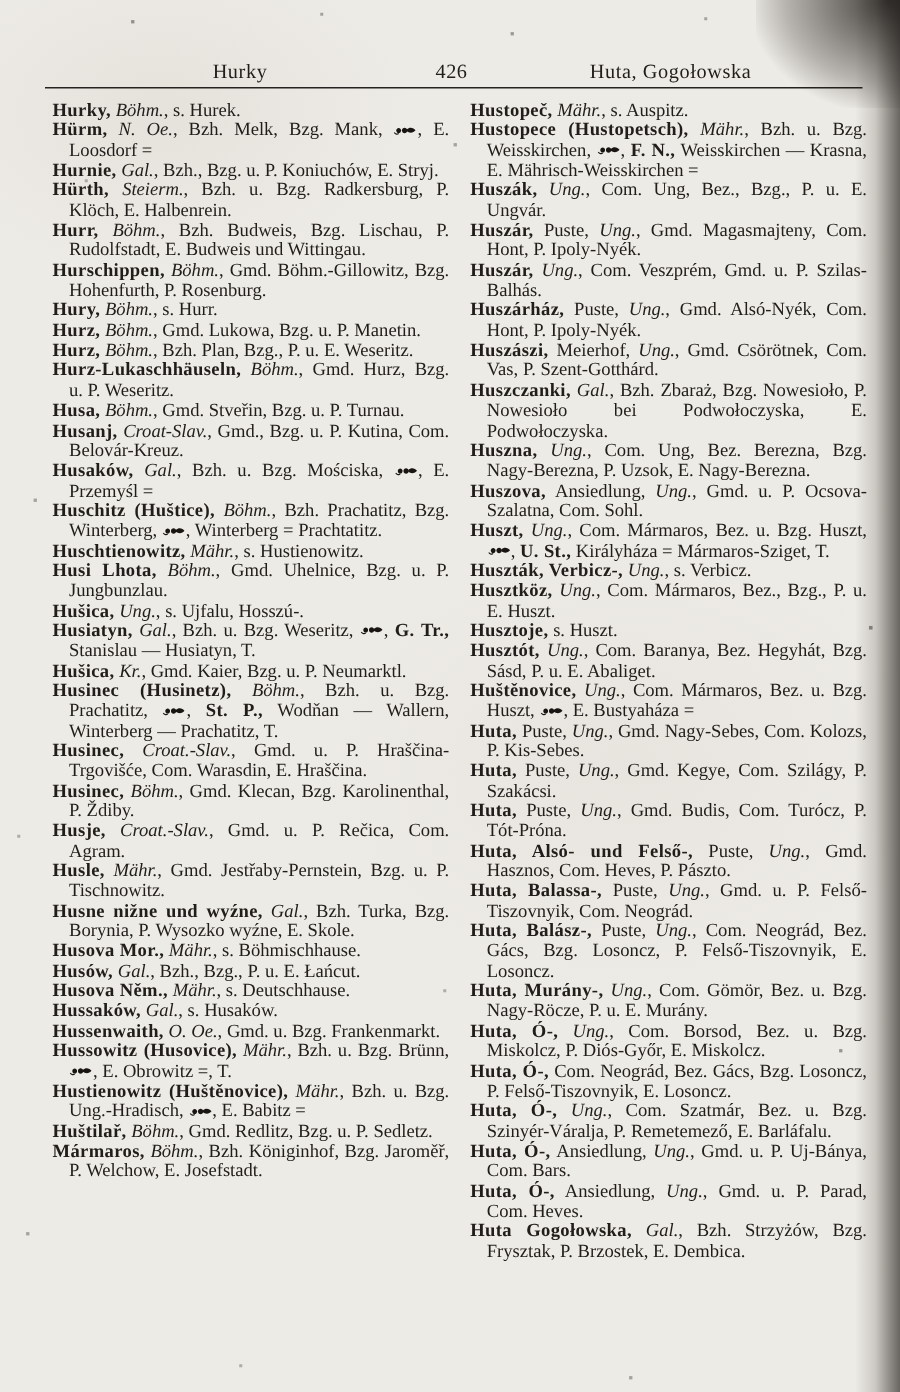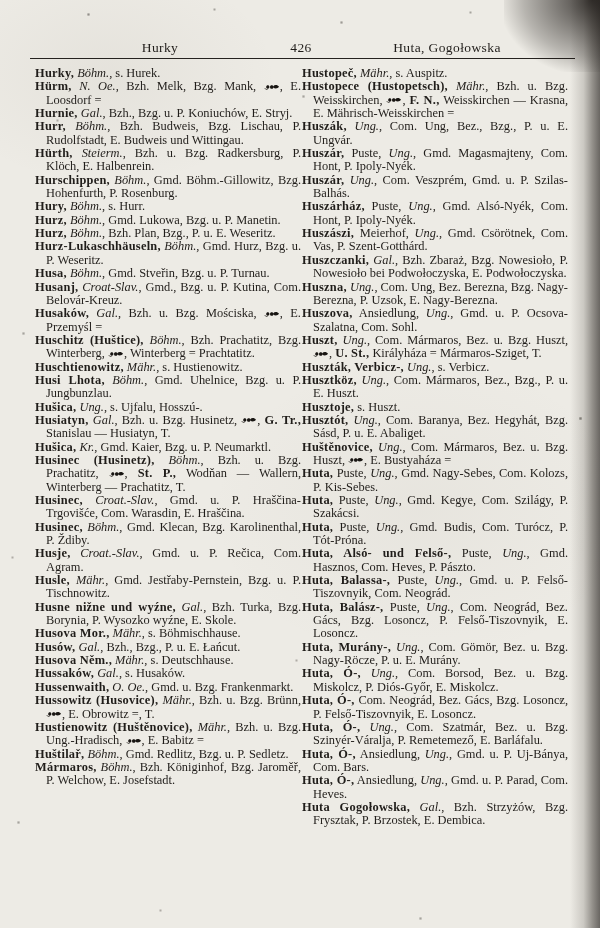--- a/index.html
+++ b/index.html
@@ -31,21 +31,21 @@
       296px 660px 0 0.5px rgba(60,55,50,.35), 18px 822px 0 0.6px rgba(60,55,50,.4),
       580px 418px 0 0.7px rgba(50,45,40,.5), 560px 700px 0 0.6px rgba(50,45,40,.45),
       160px 910px 0 0.5px rgba(60,55,50,.35), 420px 918px 0 0.6px rgba(60,55,50,.4);
   }
   .running-head{position:absolute;top:40px;left:0;width:600px;height:16px;font-size:13.5px;}
   .running-head .head-item{position:absolute;transform:translateX(-50%);white-space:nowrap;letter-spacing:0.4px;}
   .head-left{left:160px;}
   .head-center{left:301px;font-family:Liberation Serif, serif;}
   .head-right{left:447px;}
   .head-rule{position:absolute;top:58px;left:30px;width:545px;border-top:1.7px solid #25221f;}
-  .columns{position:absolute;top:67px;left:35px;width:543px;display:flex;gap:1px;}
+  .columns{position:absolute;top:67px;left:35px;width:543px;display:flex;gap:14px;}
   .col{width:266px;}
   .entry{
     margin:0;
     font-size:12.4px;line-height:13.35px;
     text-indent:-11px;padding-left:11px;
     text-align:justify;text-justify:inter-word;
   }
   .seg-b{font-weight:700;letter-spacing:0.25px;}
   .seg-i{font-style:italic;}
   .posthorn{display:inline-block;width:16px;height:8px;vertical-align:-0.5px;}
@@ -66,22 +66,22 @@
   <div class="columns">
     <div class="col">
         <p class="entry"><span class="seg-b">Hurky,</span><span class="seg-i"> Böhm.</span><span class="seg-n">, s. Hurek.</span></p>
         <p class="entry"><span class="seg-b">Hürm,</span><span class="seg-i"> N. Oe.</span><span class="seg-n">, Bzh. Melk, Bzg. Mank, </span><svg class="posthorn" viewBox="0 0 22 10" aria-hidden="true">
     <path d="M3,5 C3,1.9 7.4,1.9 7.4,5 C7.4,8.1 3,8.1 3,5 Z" fill="#181512"></path>
     <path d="M8.2,5 C8.2,1.6 13,1.6 13,5 C13,8.4 8.2,8.4 8.2,5 Z" fill="#181512"></path>
     <path d="M12.6,4.0 C15.2,1.4 18.8,2.2 20.6,4.8 C18.8,7.4 15.2,7.8 12.6,5.8 Z" fill="#181512"></path>
     <path d="M1.2,6.8 C2.2,8.6 4.2,8.8 5.2,7.6" fill="none" stroke="#181512" stroke-width="1.1"></path>
   </svg><span class="seg-n">, E. Loosdorf =</span></p>
         <p class="entry"><span class="seg-b">Hurnie,</span><span class="seg-i"> Gal.</span><span class="seg-n">, Bzh., Bzg. u. P. Koniuchów, E. Stryj.</span></p>
+        <p class="entry"><span class="seg-b">Hürth,</span><span class="seg-i"> Steierm.</span><span class="seg-n">, Bzh. u. Bzg. Radkersburg, P. Klöch, E. Halbenrein.</span></p>
         <p class="entry"><span class="seg-b">Hurr,</span><span class="seg-i"> Böhm.</span><span class="seg-n">, Bzh. Budweis, Bzg. Lischau, P. Rudolfstadt, E. Budweis und Wittingau.</span></p>
-        <p class="entry"><span class="seg-b">Hürth,</span><span class="seg-i"> Steierm.</span><span class="seg-n">, Bzh. u. Bzg. Radkersburg, P. Klöch, E. Halbenrein.</span></p>
         <p class="entry"><span class="seg-b">Hurschippen,</span><span class="seg-i"> Böhm.</span><span class="seg-n">, Gmd. Böhm.-Gillowitz, Bzg. Hohenfurth, P. Rosenburg.</span></p>
         <p class="entry"><span class="seg-b">Hury,</span><span class="seg-i"> Böhm.</span><span class="seg-n">, s. Hurr.</span></p>
         <p class="entry"><span class="seg-b">Hurz,</span><span class="seg-i"> Böhm.</span><span class="seg-n">, Gmd. Lukowa, Bzg. u. P. Manetin.</span></p>
         <p class="entry"><span class="seg-b">Hurz,</span><span class="seg-i"> Böhm.</span><span class="seg-n">, Bzh. Plan, Bzg., P. u. E. Weseritz.</span></p>
         <p class="entry"><span class="seg-b">Hurz-Lukaschhäuseln,</span><span class="seg-i"> Böhm.</span><span class="seg-n">, Gmd. Hurz, Bzg. u. P. Weseritz.</span></p>
         <p class="entry"><span class="seg-b">Husa,</span><span class="seg-i"> Böhm.</span><span class="seg-n">, Gmd. Stveřin, Bzg. u. P. Turnau.</span></p>
         <p class="entry"><span class="seg-b">Husanj,</span><span class="seg-i"> Croat-Slav.</span><span class="seg-n">, Gmd., Bzg. u. P. Kutina, Com. Belovár-Kreuz.</span></p>
         <p class="entry"><span class="seg-b">Husaków,</span><span class="seg-i"> Gal.</span><span class="seg-n">, Bzh. u. Bzg. Mościska, </span><svg class="posthorn" viewBox="0 0 22 10" aria-hidden="true">
     <path d="M3,5 C3,1.9 7.4,1.9 7.4,5 C7.4,8.1 3,8.1 3,5 Z" fill="#181512"></path>
     <path d="M8.2,5 C8.2,1.6 13,1.6 13,5 C13,8.4 8.2,8.4 8.2,5 Z" fill="#181512"></path>
@@ -90,21 +90,21 @@
   </svg><span class="seg-n">, E. Przemyśl =</span></p>
         <p class="entry"><span class="seg-b">Huschitz (Huštice),</span><span class="seg-i"> Böhm.</span><span class="seg-n">, Bzh. Prachatitz, Bzg. Winterberg, </span><svg class="posthorn" viewBox="0 0 22 10" aria-hidden="true">
     <path d="M3,5 C3,1.9 7.4,1.9 7.4,5 C7.4,8.1 3,8.1 3,5 Z" fill="#181512"></path>
     <path d="M8.2,5 C8.2,1.6 13,1.6 13,5 C13,8.4 8.2,8.4 8.2,5 Z" fill="#181512"></path>
     <path d="M12.6,4.0 C15.2,1.4 18.8,2.2 20.6,4.8 C18.8,7.4 15.2,7.8 12.6,5.8 Z" fill="#181512"></path>
     <path d="M1.2,6.8 C2.2,8.6 4.2,8.8 5.2,7.6" fill="none" stroke="#181512" stroke-width="1.1"></path>
   </svg><span class="seg-n">, Winterberg = Prachtatitz.</span></p>
         <p class="entry"><span class="seg-b">Huschtienowitz,</span><span class="seg-i"> Mähr.</span><span class="seg-n">, s. Hustienowitz.</span></p>
         <p class="entry"><span class="seg-b">Husi Lhota,</span><span class="seg-i"> Böhm.</span><span class="seg-n">, Gmd. Uhelnice, Bzg. u. P. Jungbunzlau.</span></p>
         <p class="entry"><span class="seg-b">Hušica,</span><span class="seg-i"> Ung.</span><span class="seg-n">, s. Ujfalu, Hosszú-.</span></p>
-        <p class="entry"><span class="seg-b">Husiatyn,</span><span class="seg-i"> Gal.</span><span class="seg-n">, Bzh. u. Bzg. Husinetz, </span><svg class="posthorn" viewBox="0 0 22 10" aria-hidden="true">
+        <p class="entry"><span class="seg-b">Husiatyn,</span><span class="seg-i"> Gal.</span><span class="seg-n">, Bzh. u. Bzg. Weseritz, </span><svg class="posthorn" viewBox="0 0 22 10" aria-hidden="true">
     <path d="M3,5 C3,1.9 7.4,1.9 7.4,5 C7.4,8.1 3,8.1 3,5 Z" fill="#181512"></path>
     <path d="M8.2,5 C8.2,1.6 13,1.6 13,5 C13,8.4 8.2,8.4 8.2,5 Z" fill="#181512"></path>
     <path d="M12.6,4.0 C15.2,1.4 18.8,2.2 20.6,4.8 C18.8,7.4 15.2,7.8 12.6,5.8 Z" fill="#181512"></path>
     <path d="M1.2,6.8 C2.2,8.6 4.2,8.8 5.2,7.6" fill="none" stroke="#181512" stroke-width="1.1"></path>
   </svg><span class="seg-n">, </span><span class="seg-b">G. Tr.,</span><span class="seg-n"> Stanislau — Husiatyn, T.</span></p>
         <p class="entry"><span class="seg-b">Hušica,</span><span class="seg-i"> Kr.</span><span class="seg-n">, Gmd. Kaier, Bzg. u. P. Neumarktl.</span></p>
         <p class="entry"><span class="seg-b">Husinec (Husinetz),</span><span class="seg-i"> Böhm.</span><span class="seg-n">, Bzh. u. Bzg. Prachatitz, </span><svg class="posthorn" viewBox="0 0 22 10" aria-hidden="true">
     <path d="M3,5 C3,1.9 7.4,1.9 7.4,5 C7.4,8.1 3,8.1 3,5 Z" fill="#181512"></path>
     <path d="M8.2,5 C8.2,1.6 13,1.6 13,5 C13,8.4 8.2,8.4 8.2,5 Z" fill="#181512"></path>
     <path d="M12.6,4.0 C15.2,1.4 18.8,2.2 20.6,4.8 C18.8,7.4 15.2,7.8 12.6,5.8 Z" fill="#181512"></path>

